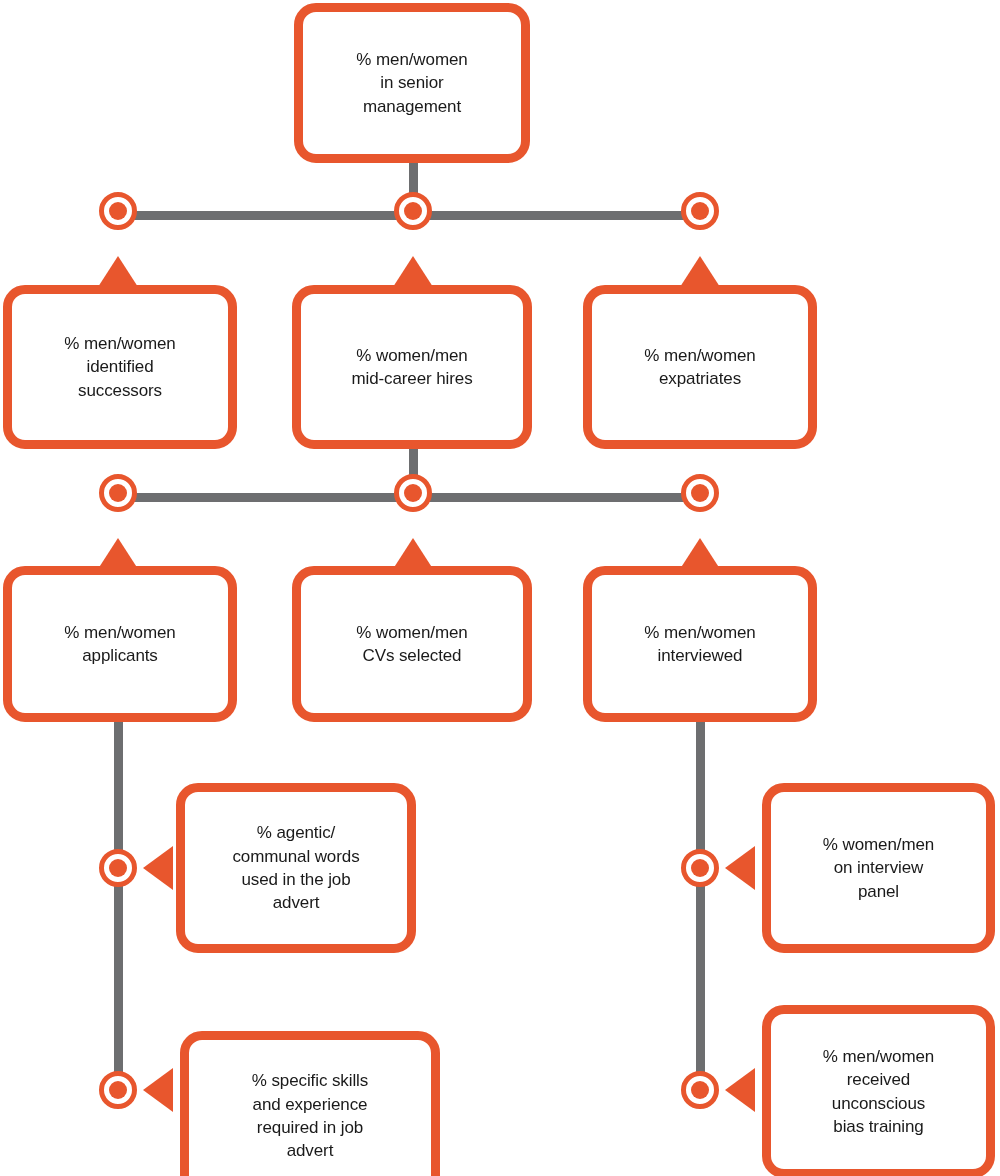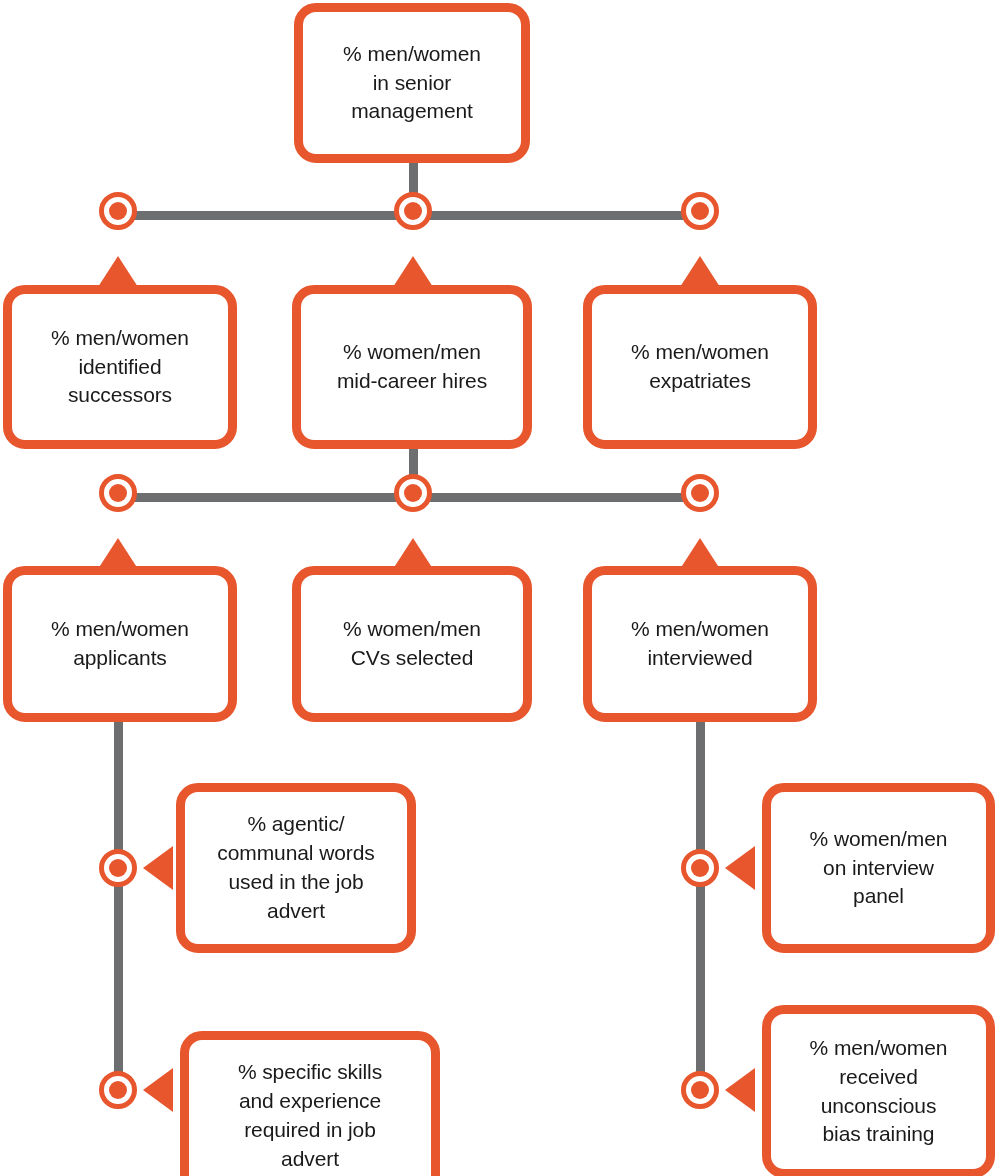--- a/index.html
+++ b/index.html
@@ -22,21 +22,21 @@
     position: absolute;
     box-sizing: border-box;
     background: #ffffff;
     border: 9px solid #E8562D;
     border-radius: 22px;
     display: flex;
     align-items: center;
     justify-content: center;
     text-align: center;
     color: #1a1a1a;
-    font-size: 21px;
+    font-size: 17px;
     line-height: 1.38;
     letter-spacing: -0.1px;
     padding: 4px 16px;
     z-index: 3;
   }
   .node .label { display: block; white-space: pre-line; }
 
   
   .line-h, .line-v {
     position: absolute;

